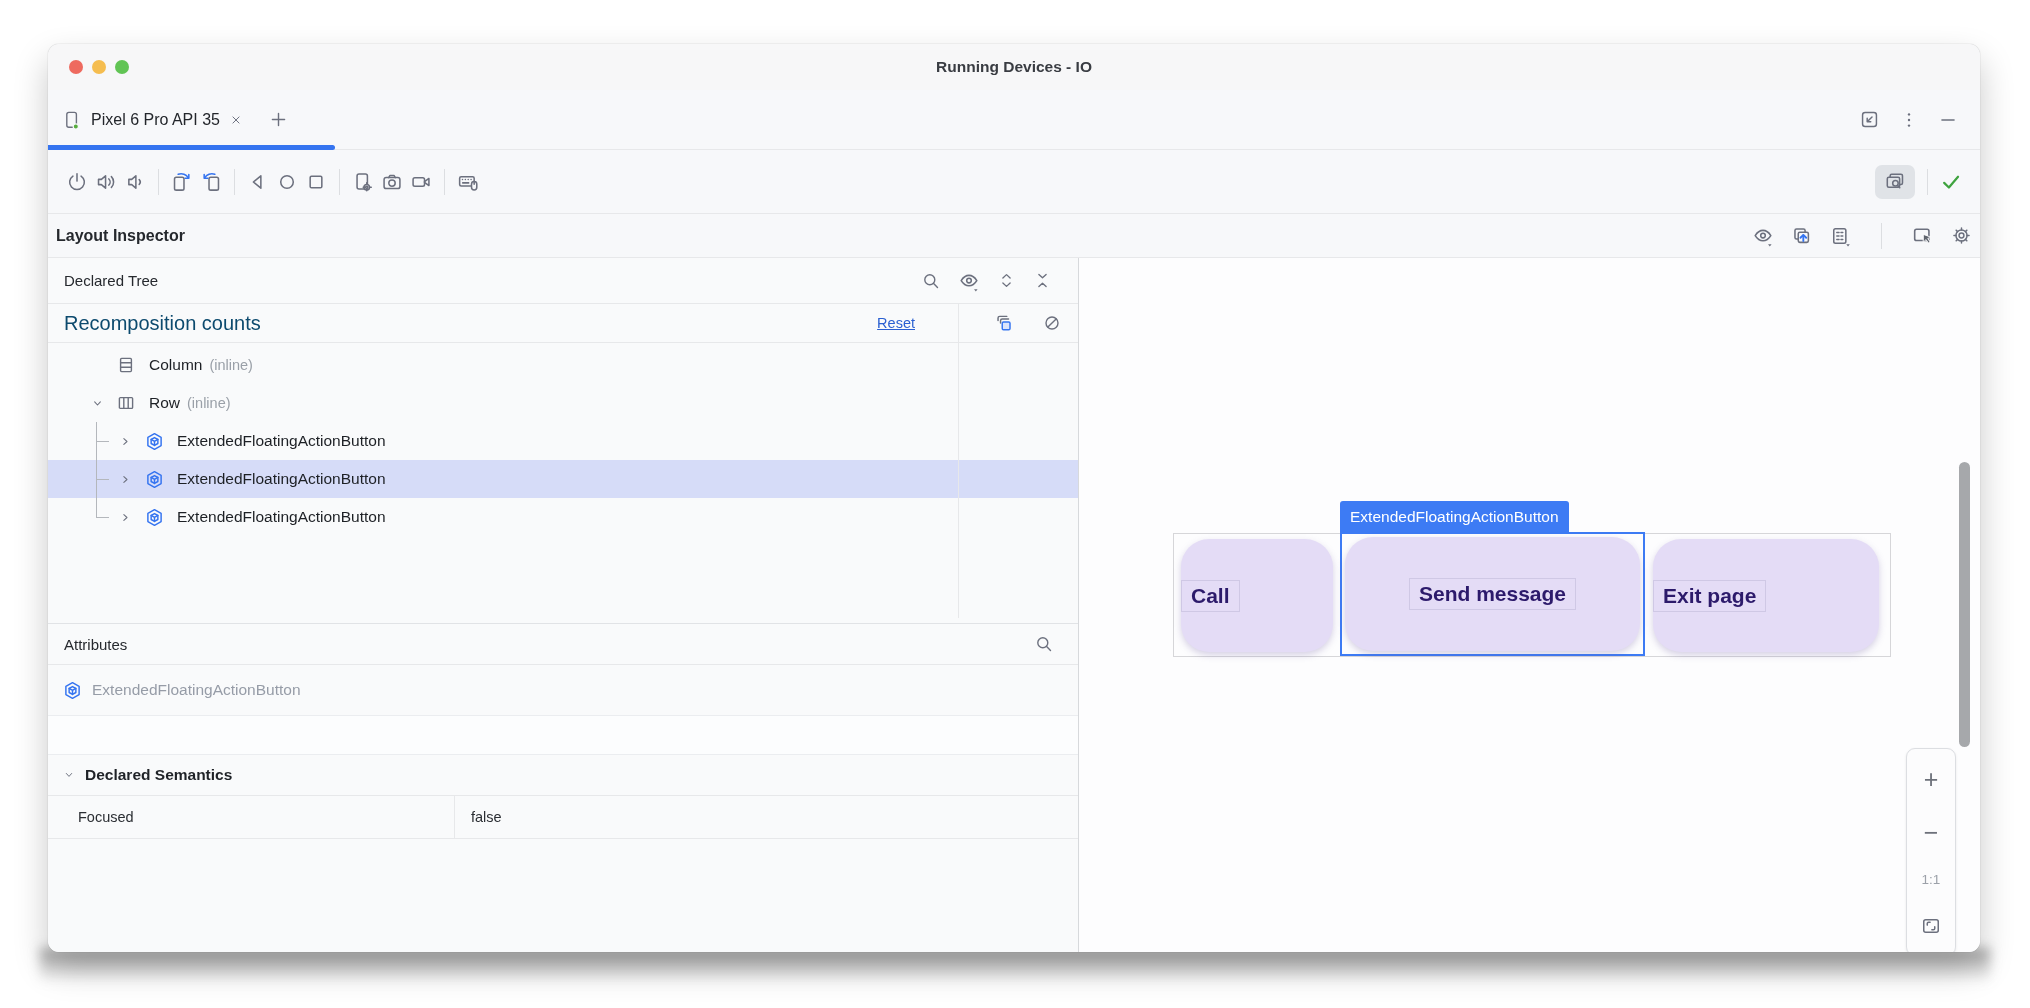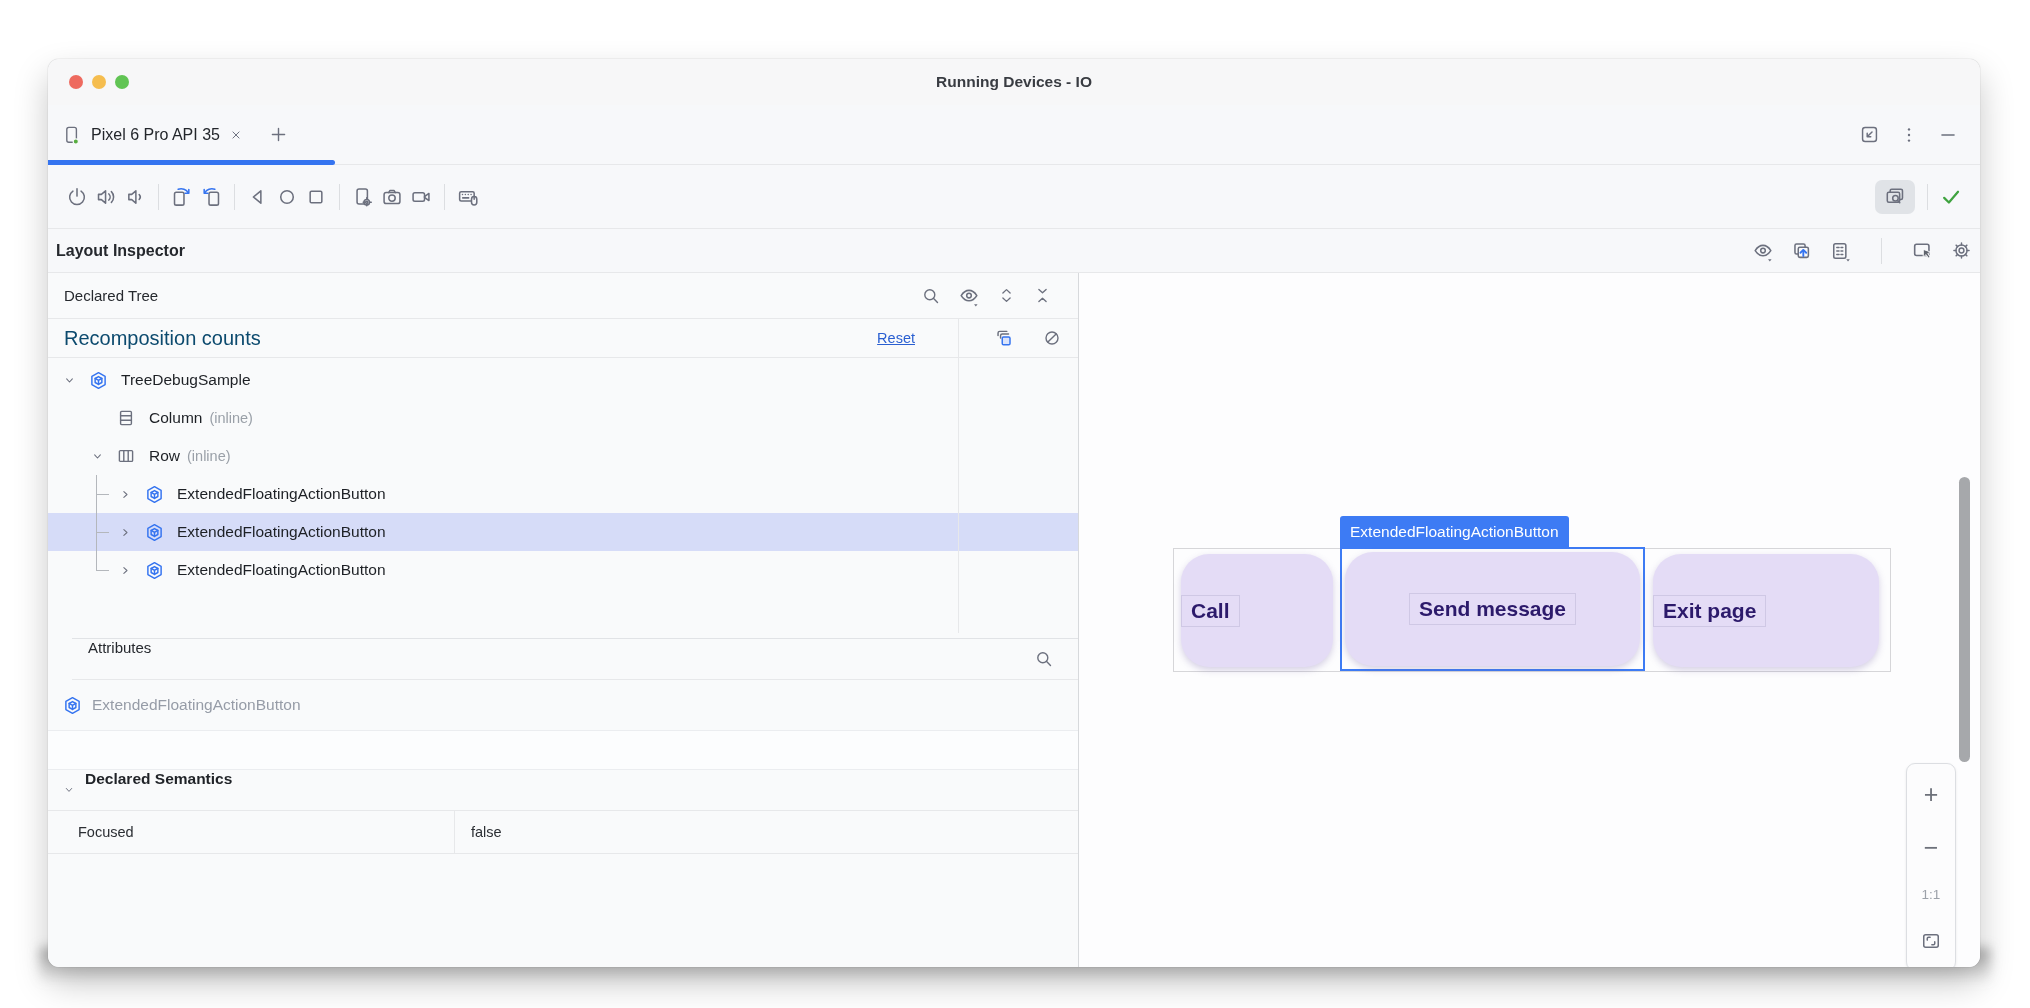--- a/index.html
+++ b/index.html
@@ -1,21 +1,21 @@
 <!DOCTYPE html>
 <html style="--accent: #3574F0; --sel-row: #D6DCF8; --btn-fill: #E4DCF6; --btn-text: #2C1A6B; --badge: #3D7BF4; --link: #2A5FD1;"><head>
 <meta charset="utf-8">
 <style>
   html,body{margin:0;padding:0;}
   body{font-family:"Liberation Sans","DejaVu Sans",sans-serif;background:#fff;}
   .page{position:relative;width:2030px;height:1008px;background:#ffffff;overflow:hidden;}
   .floor{position:absolute;left:40px;right:40px;top:948px;height:42px;
          background:linear-gradient(to bottom,rgba(100,100,100,.58),rgba(150,150,150,0) 82%);
          filter:blur(6px);}
-  .window{position:absolute;left:48px;top:59px;width:1932px;height:908px;background:#f7f8fa;
+  .window{position:absolute;left:48px;top:44px;width:1932px;height:908px;background:#f7f8fa;
           border-radius:11px;box-shadow:0 0 1px rgba(0,0,0,.4),0 16px 34px rgba(0,0,0,.22);
           display:flex;flex-direction:column;overflow:hidden;}
   
   .titlebar{flex:0 0 46px;display:flex;align-items:center;position:relative;background:#f7f7f8;}
   .lights{display:flex;gap:9px;padding-left:21px;z-index:2;}
   .light{width:14px;height:14px;border-radius:50%;}
   .l-red{background:#ee6a5f;}.l-yellow{background:#f5bd4f;}.l-green{background:#61c454;}
   .wtitle{position:absolute;left:0;right:0;text-align:center;font-size:15.5px;font-weight:700;color:#393c42;}
   
   .tabbar{flex:0 0 59px;position:relative;display:flex;align-items:center;border-bottom:1px solid #e7e8ea;}
@@ -54,27 +54,27 @@
   .trow.sel{background:var(--sel-row);}
   .sp28{flex:0 0 28px;height:100%;}
   .connector{flex:0 0 28px;height:100%;position:relative;}
   .connector .v{position:absolute;left:8px;top:0;bottom:0;width:1px;background:#b4b7bc;}
   .connector.last .v{bottom:50%;}
   .connector .h{position:absolute;left:8px;top:50%;width:13px;height:1px;background:#b4b7bc;}
   .chev{flex:0 0 26px;display:flex;justify-content:flex-start;padding-left:2px;}
   .ticon{flex:0 0 24px;margin-right:9px;display:flex;align-items:center;}
   .tsuffix{color:#9aa0a8;font-size:14.5px;margin-left:7px;}
   
-  .attr-header{flex:0 0 40px;border-top:1px solid #e1e3e6;border-bottom:1px solid #e7e8ea;display:flex;padding:0 16px;margin-left:24px;}
+  .attr-header{flex:0 0 40px;border-top:1px solid #e1e3e6;border-bottom:1px solid #e7e8ea;display:flex;align-items:center;padding:0 16px;}
   .attr-title{font-size:15px;color:#26292e;}
   .attr-search{margin-left:auto;padding-right:8px;}
   .attr-comp{flex:0 0 50px;display:flex;align-items:center;padding:0 14px;border-bottom:1px solid #ebedf0;gap:9px;}
   .attr-comp-label{font-size:15.5px;color:#969ca7;}
   .attr-gap{flex:0 0 38px;background:#fcfdfe;}
-  .ds-header{flex:0 0 40px;border-top:1px solid #ebedf0;display:flex;padding:0 14px;gap:9px;}
+  .ds-header{flex:0 0 40px;border-top:1px solid #ebedf0;display:flex;align-items:center;padding:0 14px;gap:9px;}
   .ds-title{font-weight:700;font-size:15.5px;color:#1f2227;}
   .kv-row{flex:0 0 42px;border-top:1px solid #e7e8ea;border-bottom:1px solid #e7e8ea;display:flex;align-items:stretch;font-size:14.5px;color:#2b2e33;}
   .kv-key{width:407px;display:flex;align-items:center;padding-left:30px;border-right:1px solid #e7e8ea;box-sizing:border-box;}
   .kv-val{flex:1;display:flex;align-items:center;padding-left:16px;}
   
   .dv-outer{position:absolute;left:94px;top:275px;width:716px;height:122px;border:1px solid #d6d6d9;}
   .dv-btn{position:absolute;border-radius:28px;background:var(--btn-fill);
           box-shadow:0 3px 7px rgba(110,95,160,.28);display:flex;align-items:center;}
   .dv-lbl{font-size:21px;font-weight:600;color:var(--btn-text);padding:3px 9px;border:1px solid #cfc8e5;white-space:nowrap;}
   .dv-call{left:102px;top:281px;width:152px;height:113px;}
@@ -354,35 +354,20 @@
           <span class="ibtn i2">
               <svg width="20" height="20" viewBox="0 0 20 20" fill="none" stroke="#6C707E" stroke-width="1.4" stroke-linecap="round" stroke-linejoin="round">
                 <circle cx="10" cy="10" r="6"></circle>
                 <path d="M5.9 14.1L14.1 5.9"></path>
               </svg>
             </span>
         </div>
 
         <div class="tree" id="tree">
             <div class="trow">
-              <span class="chev">
-                <svg width="15" height="15" viewBox="0 0 20 20" fill="none" stroke="#6C707E" stroke-width="1.4" stroke-linecap="round" stroke-linejoin="round">
-                  <path d="M6.2 7.8l3.8 4.2 3.8-4.2"></path>
-                </svg>
-              </span>
-              <span class="ticon">
-                <svg width="21" height="21" viewBox="0 0 20 20" fill="none" stroke="#6C707E" stroke-width="1.4" stroke-linecap="round" stroke-linejoin="round">
-                  <path d="M10 2.5l6.3 3.6v7.8L10 17.5l-6.3-3.6V6.1z" stroke="#3574F0"></path>
-                  <path d="M10 6.2l3.2 1.9v3.8L10 13.8l-3.2-1.9V8.1z" stroke="#3574F0"></path>
-                  <path d="M10 9.9L13.2 8M10 9.9L6.8 8M10 9.9v3.9" stroke="#3574F0"></path>
-                </svg>
-              </span>
-              <span>TreeDebugSample</span>
-            </div>
-            <div class="trow">
               <span class="sp28"></span>
               <span class="chev"></span>
               <span class="ticon">
                 <svg width="20" height="20" viewBox="0 0 20 20" fill="none" stroke="#6C707E" stroke-width="1.4" stroke-linecap="round" stroke-linejoin="round">
                   <rect x="4.6" y="3.4" width="10.8" height="13.2" rx="1"></rect>
                   <path d="M4.6 7.8h10.8M4.6 12.2h10.8"></path>
                 </svg>
               </span>
               <span>Column</span>
               <span class="tsuffix">(inline)</span>

